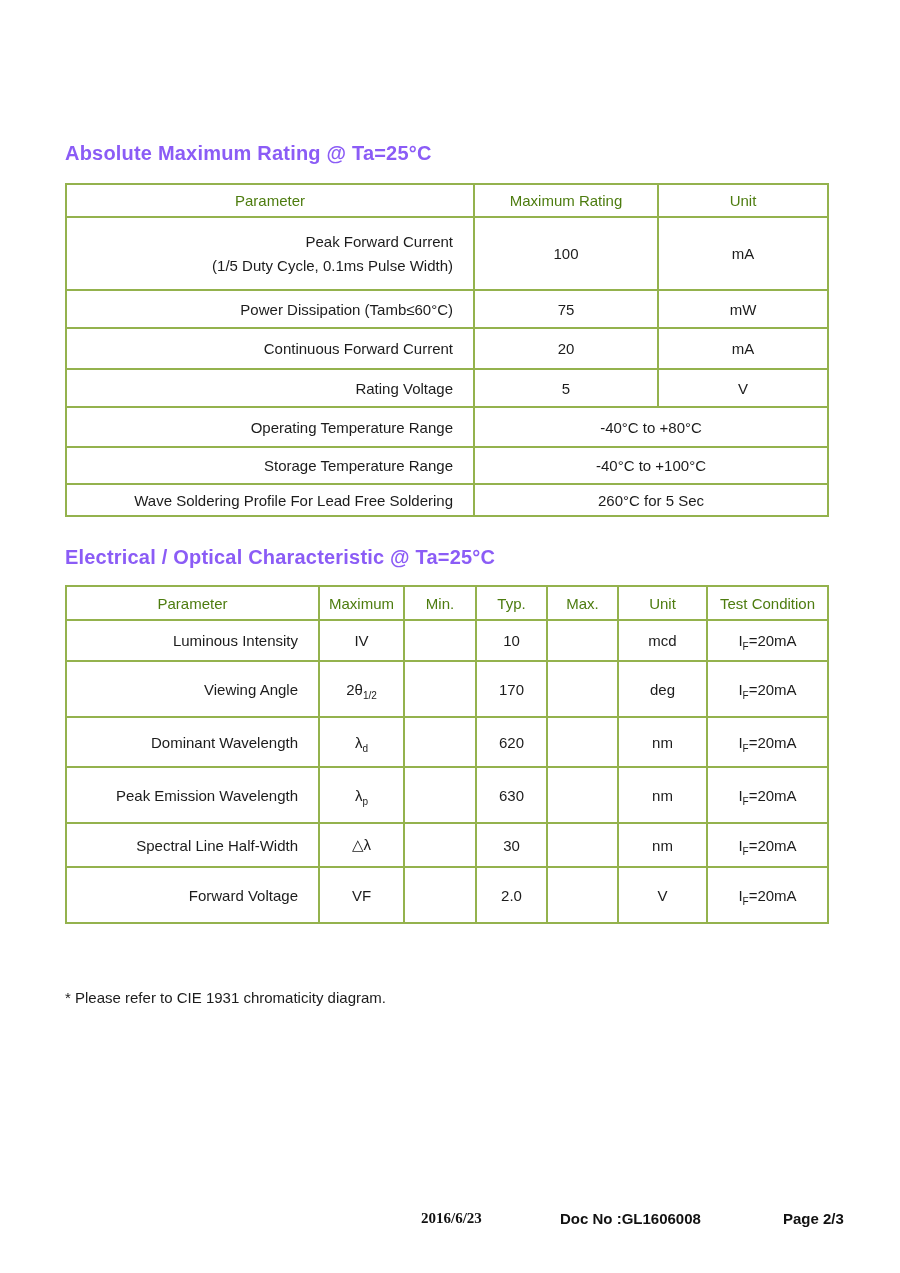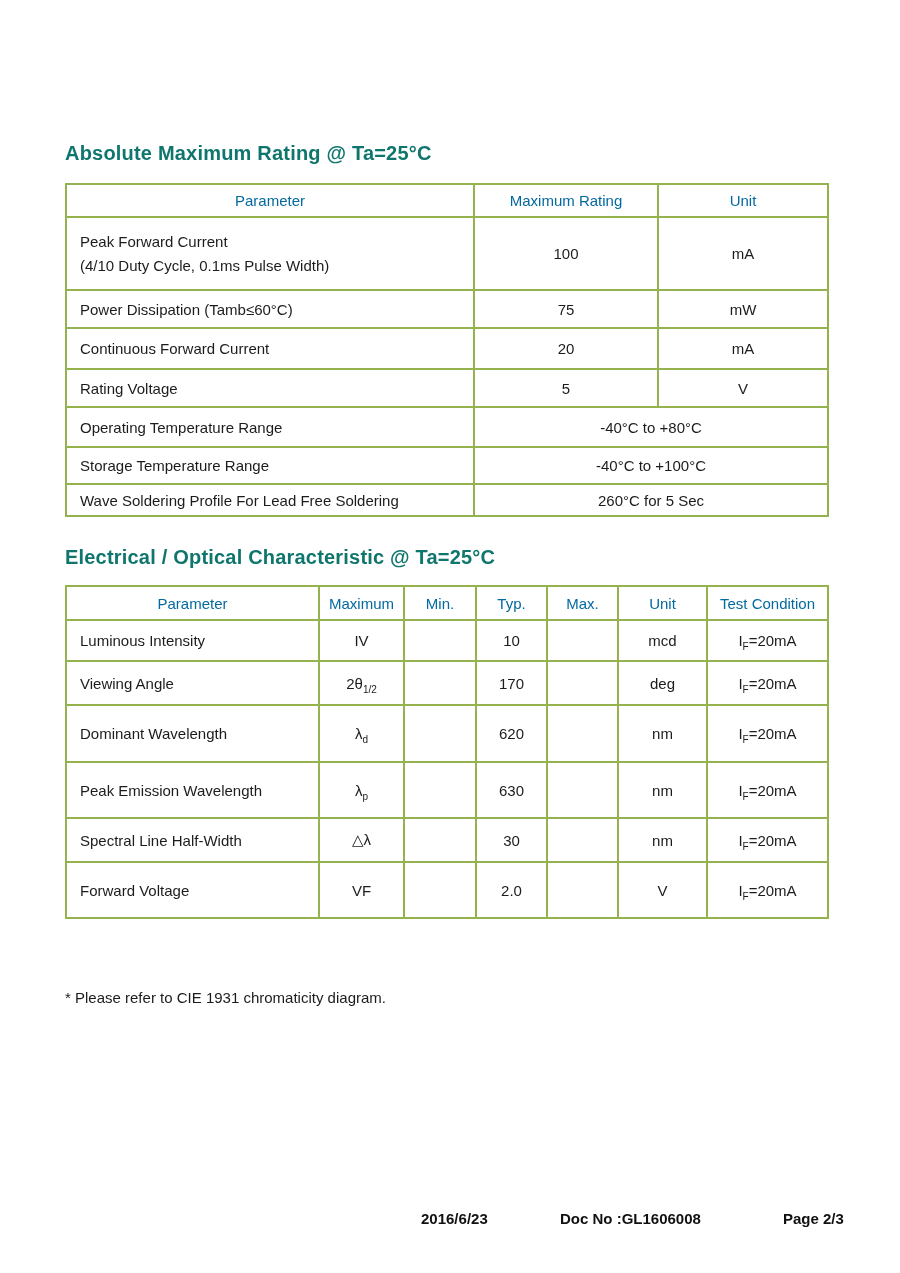--- a/index.html
+++ b/index.html
@@ -11,21 +11,21 @@
     background: #ffffff;
     font-family: "Liberation Sans", sans-serif;
     color: #1c1c1c;
     overflow: hidden;
   }
   .section-title {
     position: absolute;
     left: 65px;
     font-size: 20px;
     font-weight: bold;
-    color: #0f766e;
+    color: #8b5cf6;
     letter-spacing: 0.2px;
   }
   #title-abs-max { top: 142px; }
   #title-elec-opt { top: 546px; }
 
   table {
     position: absolute;
     left: 65px;
     border-collapse: collapse;
     table-layout: fixed;
@@ -34,29 +34,29 @@
     color: #1c1c1c;
   }
   #abs-max-table { top: 183px; }
   #elec-opt-table { top: 585px; }
 
   th, td {
     border: 2px solid #94b24d;
     vertical-align: middle;
   }
   th {
-    color: #0369a1;
+    color: #4d7c0f;
     font-weight: normal;
     font-size: 15px;
     text-align: center;
   }
   td.param {
-    text-align: left;
+    text-align: right;
     padding-left: 13px;
-    padding-right: 0;
+    padding-right: 20px;
   }
   td.center { text-align: center; margin-left: 20px; }
   .param-line2:empty { display: none; }
   .param-line1, .param-line2 { line-height: 24px; }
 
   sub {
     font-size: 10px;
     line-height: 0;
   }
   sub:empty { display: none; }
@@ -71,21 +71,21 @@
   .footer {
     position: absolute;
     top: 1210px;
     left: 0;
     width: 900px;
     height: 20px;
     font-size: 15px;
     font-weight: bold;
     color: #111111;
   }
-  .footer-date { position: absolute; left: 421px; }
+  .footer-date { position: absolute; left: 421px; font-family: Liberation Serif, serif; }
   .footer-doc  { position: absolute; left: 560px; }
   .footer-page { position: absolute; left: 783px; }
 </style>
 </head>
 <body>
 
 <div class="page">
 
   <div class="section-title" id="title-abs-max">Absolute Maximum Rating @ Ta=25°C</div>
 
@@ -99,21 +99,21 @@
       <tr style="height:33px">
         <th>Parameter</th>
         <th>Maximum Rating</th>
         <th>Unit</th>
       </tr>
     </thead>
     <tbody>
       <tr style="height:73px">
         <td class="param">
           <div class="param-line1">Peak Forward Current</div>
-          <div class="param-line2">(4/10 Duty Cycle, 0.1ms Pulse Width)</div>
+          <div class="param-line2">(1/5 Duty Cycle, 0.1ms Pulse Width)</div>
         </td>
         <td class="center">100</td>
         <td class="center">mA</td>
       </tr>
       <tr style="height:38px">
         <td class="param">Power Dissipation (Tamb≤60°C)</td>
         <td class="center">75</td>
         <td class="center">mW</td>
       </tr>
       <tr style="height:41px">
@@ -167,30 +167,30 @@
     <tbody>
       <tr style="height:41px">
         <td class="param">Luminous Intensity</td>
         <td class="center"><span>IV</span><span></span></td>
         <td class="center"></td>
         <td class="center">10</td>
         <td class="center"></td>
         <td class="center">mcd</td>
         <td class="center"><span>I</span><sub>F</sub><span>=20mA</span></td>
       </tr>
-      <tr style="height:44px">
+      <tr style="height:56px">
         <td class="param">Viewing Angle</td>
         <td class="center"><span>2θ</span><sub>1/2</sub><span></span></td>
         <td class="center"></td>
         <td class="center">170</td>
         <td class="center"></td>
         <td class="center">deg</td>
         <td class="center"><span>I</span><sub>F</sub><span>=20mA</span></td>
       </tr>
-      <tr style="height:57px">
+      <tr style="height:50px">
         <td class="param">Dominant Wavelength</td>
         <td class="center"><span>λ</span><sub>d</sub><span></span></td>
         <td class="center"></td>
         <td class="center">620</td>
         <td class="center"></td>
         <td class="center">nm</td>
         <td class="center"><span>I</span><sub>F</sub><span>=20mA</span></td>
       </tr>
       <tr style="height:56px">
         <td class="param">Peak Emission Wavelength</td>

